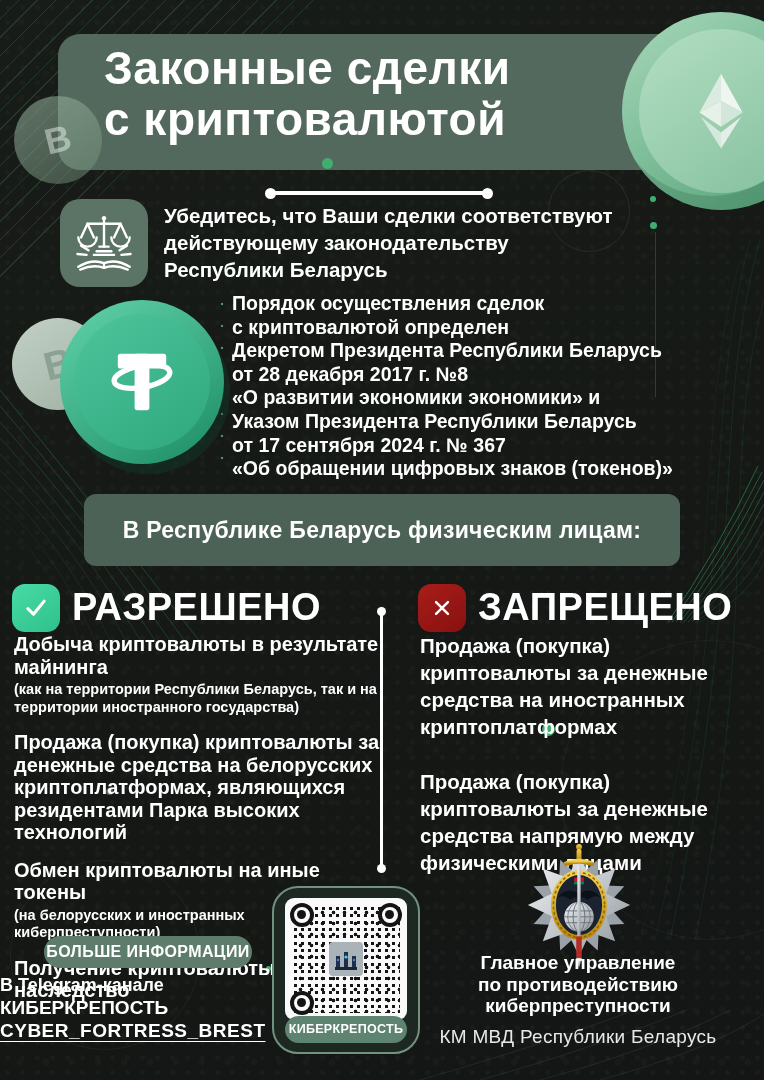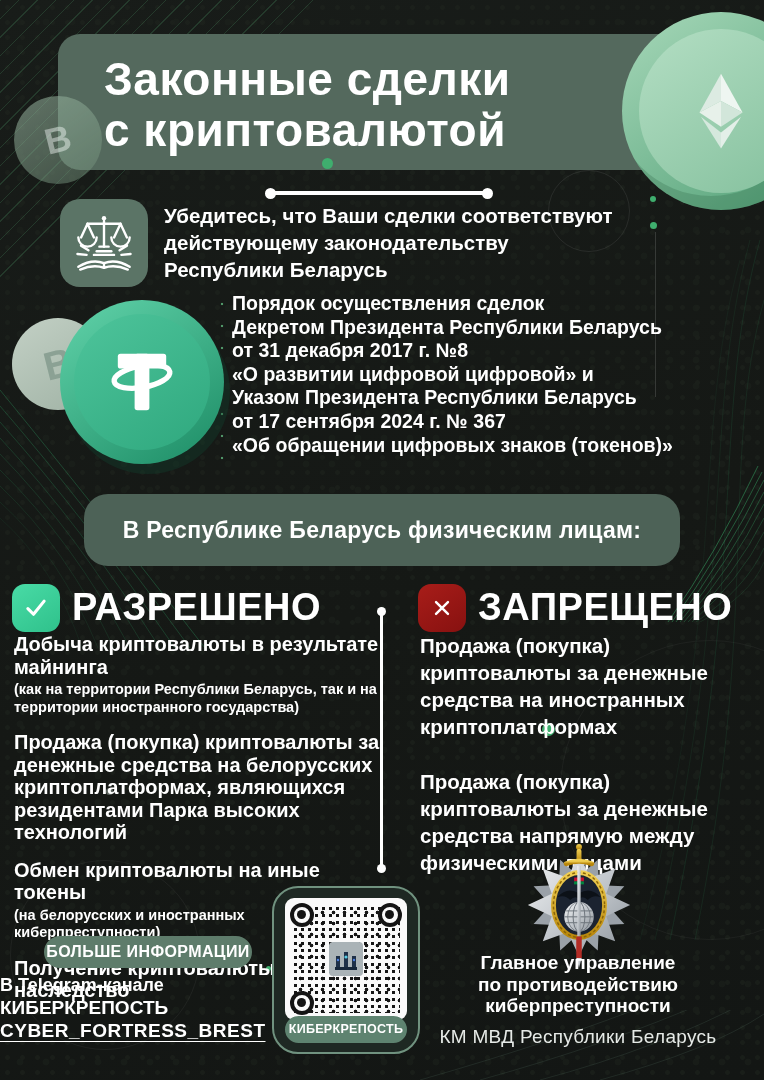--- a/index.html
+++ b/index.html
@@ -31,21 +31,21 @@
   .deco-svg { position:absolute; pointer-events:none; }
   .thin-vline { position:absolute; left:655px; top:232px; width:1px; height:165px; background:rgba(255,255,255,.14); }
   .dot { position:absolute; border-radius:50%; pointer-events:none; }
   .dot-gray  { background:#5c645e; }
   .dot-green { background:#3fae6e; }
   
   .header-card {
     position:absolute; left:58px; top:34px; width:688px; height:136px;
     background:#54695d; border-radius:22px; z-index:2;
   }
-  .header-title { padding:20px 0 0 46px; font-size:46px; line-height:51px; font-weight:800; letter-spacing:.5px; }
+  .header-title { padding:9px 0 0 46px; font-size:46px; line-height:51px; font-weight:800; letter-spacing:.5px; }
   .coin { position:absolute; border-radius:50%; }
   .coin-eth { left:622px; top:12px; width:198px; height:198px; z-index:3;
     background:linear-gradient(145deg,#9ed2b2 10%,#5fa981 85%);
     box-shadow:inset -10px -14px 0 rgba(38,96,64,.25); }
   .coin-eth .coin-inner { position:absolute; inset:17px; border-radius:50%;
     background:linear-gradient(145deg,#b3dec3,#84c09d); display:flex; align-items:center; justify-content:center; }
   .coin-btc-top { left:14px; top:96px; width:88px; height:88px; z-index:3; opacity:.85;
     background:linear-gradient(145deg,rgba(158,187,166,.65),rgba(110,140,118,.55));
     display:flex; align-items:center; justify-content:center; }
   .coin-btc-mid { left:12px; top:318px; width:92px; height:92px; z-index:1;
@@ -68,21 +68,21 @@
   .intro-text { position:absolute; left:164px; top:202px; width:575px; font-size:20.5px; line-height:27px; font-weight:800; z-index:2; }
   .intro-text span { display:block; }
   
   .decree-dots { position:absolute; left:220px; top:293px; width:4px; height:176px;
     background-image:radial-gradient(circle,rgba(98,190,130,.75) 1.2px,transparent 1.6px);
     background-size:4px 22px; }
   .decree-text { position:absolute; left:232px; top:292px; width:525px; font-size:19.5px; line-height:23.6px; font-weight:700; z-index:2; }
   .decree-text span { display:block; }
   
   .banner { position:absolute; left:84px; top:494px; width:596px; height:72px;
-    background:#4d6257; border-radius:24px; text-align:center; z-index:2; }
+    background:#4d6257; border-radius:12px; text-align:center; z-index:2; }
   .banner-text { font-size:23px; font-weight:800; line-height:72px; letter-spacing:.3px; }
   
   .col-head-icon { position:absolute; width:48px; height:48px; border-radius:13px;
     display:flex; align-items:center; justify-content:center; z-index:2; }
   .icon-allowed { left:12px; top:584px; background:linear-gradient(145deg,#49dba6,#2fc18b); }
   .icon-forbidden { left:418px; top:584px; background:linear-gradient(145deg,#a81d19,#871110); }
   .col-title { position:absolute; font-size:38px; font-weight:800; letter-spacing:.5px; z-index:2; }
   .title-allowed { left:72px; top:586px; }
   .title-forbidden { left:478px; top:586px; }
   .allowed-items { position:absolute; left:14px; top:633px; width:368px; z-index:2; }
@@ -244,23 +244,24 @@
   </div>
   <div class="intro-text">
     <span>Убедитесь, что Ваши сделки соответствуют</span>
     <span>действующему законодательству</span>
     <span>Республики Беларусь</span>
   </div>
 
   <div class="decree-dots"></div>
   <div class="decree-text">
     <span>Порядок осуществления сделок</span>
+    <span>с криптовалютой определен</span>
     <span>Декретом Президента Республики Беларусь</span>
-    <span>от 31 декабря 2017 г. №8</span>
-    <span>«О развитии цифровой цифровой» и</span>
+    <span>от 28 декабря 2017 г. №8</span>
+    <span>«О развитии экономики экономики» и</span>
     <span>Указом Президента Республики Беларусь</span>
     <span>от 17 сентября 2024 г. № 367</span>
     <span>«Об обращении цифровых знаков (токенов)»</span>
   </div>
 
   <div class="banner">
     <div class="banner-text">В Республике Беларусь физическим лицам:</div>
   </div>
 
   <div class="col-head-icon icon-allowed">

